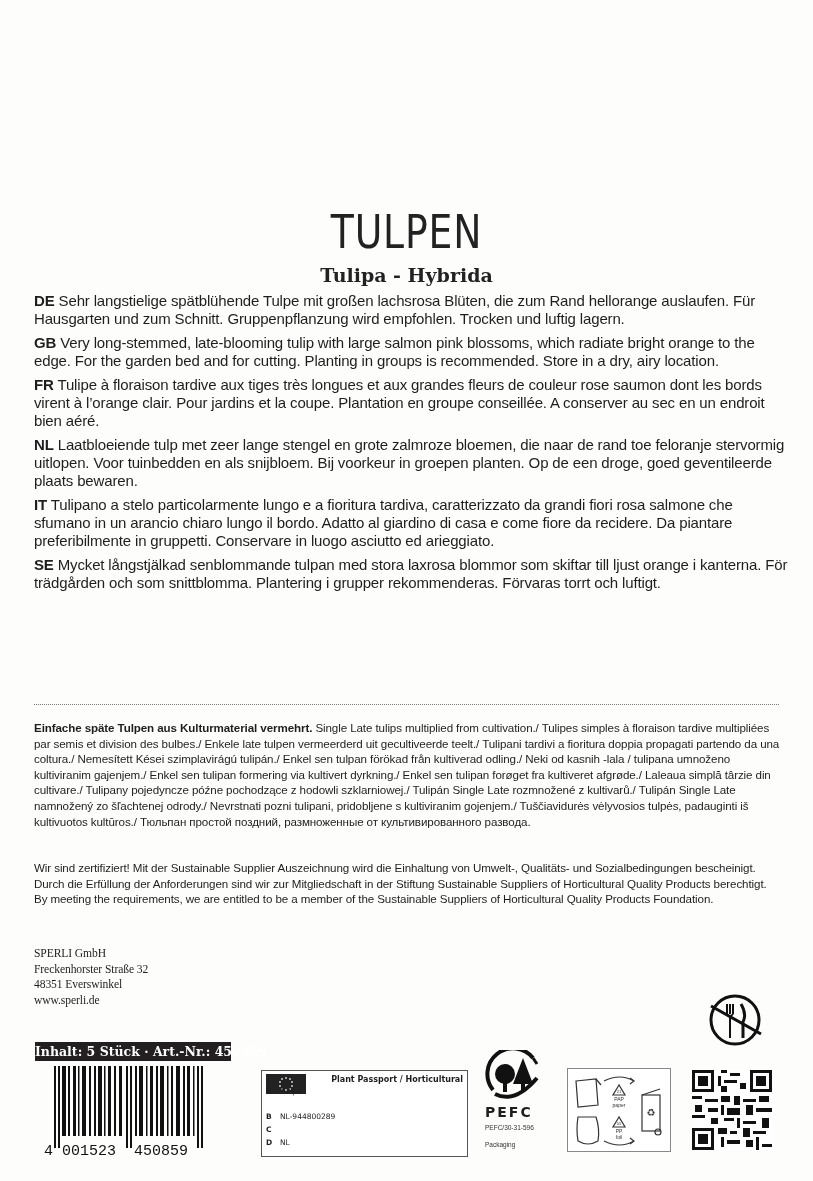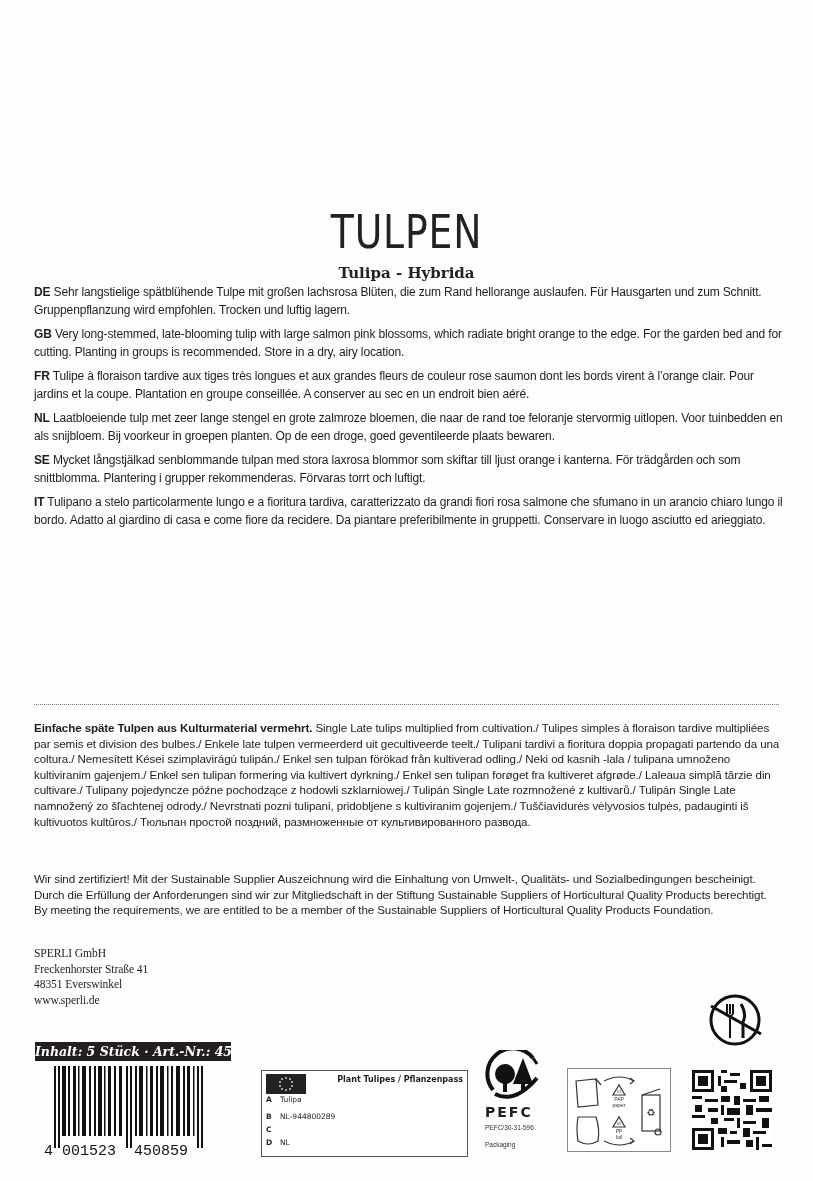--- a/index.html
+++ b/index.html
@@ -7,43 +7,43 @@
     width: 813px; height: 1181px; background: #fdfdfb; color: #1e1e1e;
     font-family: "Liberation Sans", sans-serif; position: relative; overflow: hidden;
   }
   .title {
     position: absolute; top: 205px; left: 0; width: 813px; text-align: center;
     font-family: "DejaVu Sans", sans-serif; font-size: 46px; font-weight: normal;
     letter-spacing: 1px; color: #222; transform: scaleX(0.82); transform-origin: center;
   }
   .subtitle {
     position: absolute; top: 264px; left: 0; width: 813px; text-align: center;
-    font-family: "DejaVu Serif", serif; font-weight: bold; font-size: 15px; color: #222;
+    font-family: "DejaVu Serif", serif; font-weight: bold; font-size: 19px; color: #222;
   }
   .desc {
-    position: absolute; top: 283px; left: 34px; width: 755px;
-    font-size: 12px; line-height: 18px; letter-spacing: -0.15px;
+    position: absolute; top: 292px; left: 34px; width: 755px;
+    font-size: 15px; line-height: 18px; letter-spacing: -0.15px;
   }
   .desc p { margin: 0 0 6px 0; }
   .desc .lang { font-weight: bold; }
   .dots {
     position: absolute; top: 704px; left: 34px; width: 745px; border-top: 1px dotted #777;
   }
   .small {
     position: absolute; left: 34px; width: 750px; font-size: 11.6px; line-height: 15.6px; letter-spacing: -0.1px;
   }
   .small b { font-weight: bold; }
   .cultivation { top: 720px; }
-  .cert { top: 860px; margin-top: 11px; }
+  .cert { top: 860px; }
   .addr { top: 946px; font-family: Liberation Serif, serif; }
   .addr div, .cert div { white-space: nowrap; }
   .art-bar {
     position: absolute; top: 1042px; left: 35px; width: 196px; height: 19px; background: #231f20;
     color: #fff; font-family: "DejaVu Serif", serif; font-weight: bold; font-size: 12.5px;
-    line-height: 19px; text-align: left; white-space: nowrap; font-style: italic;
+    line-height: 19px; text-align: left; white-space: nowrap;
   }
   .barcode { position: absolute; top: 1066px; left: 40px; width: 190px; height: 94px; }
   .passport {
     position: absolute; top: 1070px; left: 261px; width: 205px; height: 85px;
     border: 1.5px solid #555; background: #fff; font-family: "DejaVu Sans", sans-serif;
   }
   .passport .flag { position: absolute; left: 4px; top: 3px; width: 40px; height: 20px; background: #222; }
   .passport .pp-title { position: absolute; right: 4px; top: 4px; font-size: 8px; font-weight: bold; }
   .passport .row { position: absolute; left: 4px; font-size: 7.5px; }
   .passport .row .k { display: inline-block; width: 14px; font-weight: bold; }
@@ -61,39 +61,39 @@
 <body>
 
 <div class="title">TULPEN</div>
 <div class="subtitle">Tulipa - Hybrida</div>
 
 <div class="desc">
   <p><span class="lang">DE</span> <span>Sehr langstielige spätblühende Tulpe mit großen lachsrosa Blüten, die zum Rand hellorange auslaufen. Für Hausgarten und zum Schnitt. Gruppenpflanzung wird empfohlen. Trocken und luftig lagern.</span></p>
   <p><span class="lang">GB</span> <span>Very long-stemmed, late-blooming tulip with large salmon pink blossoms, which radiate bright orange to the edge. For the garden bed and for cutting. Planting in groups is recommended. Store in a dry, airy location.</span></p>
   <p><span class="lang">FR</span> <span>Tulipe à floraison tardive aux tiges très longues et aux grandes fleurs de couleur rose saumon dont les bords virent à l’orange clair. Pour jardins et la coupe. Plantation en groupe conseillée. A conserver au sec en un endroit bien aéré.</span></p>
   <p><span class="lang">NL</span> <span>Laatbloeiende tulp met zeer lange stengel en grote zalmroze bloemen, die naar de rand toe feloranje stervormig uitlopen. Voor tuinbedden en als snijbloem. Bij voorkeur in groepen planten. Op de een droge, goed geventileerde plaats bewaren.</span></p>
+  <p><span class="lang">IT</span> <span>Tulipano a stelo particolarmente lungo e a fioritura tardiva, caratterizzato da grandi fiori rosa salmone che sfumano in un arancio chiaro lungo il bordo. Adatto al giardino di casa e come fiore da recidere. Da piantare preferibilmente in gruppetti. Conservare in luogo asciutto ed arieggiato.</span></p>
   <p><span class="lang">SE</span> <span>Mycket långstjälkad senblommande tulpan med stora laxrosa blommor som skiftar till ljust orange i kanterna. För trädgården och som snittblomma. Plantering i grupper rekommenderas. Förvaras torrt och luftigt.</span></p>
-  <p><span class="lang">IT</span> <span>Tulipano a stelo particolarmente lungo e a fioritura tardiva, caratterizzato da grandi fiori rosa salmone che sfumano in un arancio chiaro lungo il bordo. Adatto al giardino di casa e come fiore da recidere. Da piantare preferibilmente in gruppetti. Conservare in luogo asciutto ed arieggiato.</span></p>
 </div>
 
 <div class="dots"></div>
 
 <div class="small cultivation">
   <b>Einfache späte Tulpen aus Kulturmaterial vermehrt.</b><span> Single Late tulips multiplied from cultivation./ Tulipes simples à floraison tardive multipliées par semis et division des bulbes./ Enkele late tulpen vermeerderd uit gecultiveerde teelt./ Tulipani tardivi a fioritura doppia propagati partendo da una coltura./ Nemesített Kései szimplavirágú tulipán./ Enkel sen tulpan förökad från kultiverad odling./ Neki od kasnih -lala / tulipana umnoženo kultiviranim gajenjem./ Enkel sen tulipan formering via kultivert dyrkning./ Enkel sen tulipan forøget fra kultiveret afgrøde./ Laleaua simplă târzie din cultivare./ Tulipany pojedyncze późne pochodzące z hodowli szklarniowej./ Tulipán Single Late rozmnožené z kultivarů./ Tulipán Single Late namnožený zo šľachtenej odrody./ Nevrstnati pozni tulipani, pridobljene s kultiviranim gojenjem./ Tuščiavidurės vėlyvosios tulpės, padauginti iš kultivuotos kultūros./ Тюльпан простой поздний, размноженные от культивированного развода.</span>
 </div>
 
 <div class="small cert">
   <div>Wir sind zertifiziert! Mit der Sustainable Supplier Auszeichnung wird die Einhaltung von Umwelt-, Qualitäts- und Sozialbedingungen bescheinigt.</div>
   <div>Durch die Erfüllung der Anforderungen sind wir zur Mitgliedschaft in der Stiftung Sustainable Suppliers of Horticultural Quality Products berechtigt.</div>
   <div>By meeting the requirements, we are entitled to be a member of the Sustainable Suppliers of Horticultural Quality Products Foundation.</div>
 </div>
 
 <div class="small addr">
   <div>SPERLI GmbH</div>
-  <div>Freckenhorster Straße 41</div>
+  <div>Freckenhorster Straße 32</div>
   <div>48351 Everswinkel</div>
   <div>www.sperli.de</div>
 </div>
 
 <div class="art-bar">Inhalt: 5 Stück · Art.-Nr.: 450859</div>
 
 <svg class="barcode" viewBox="0 0 190 94">
   <g fill="#111">
     <rect x="14" y="0" width="2" height="82"></rect>
       <rect x="18" y="0" width="2" height="82"></rect>
@@ -141,22 +141,22 @@
         <circle cx="26" cy="12" r="0.9"></circle>
           <circle cx="24" cy="15" r="0.9"></circle>
           <circle cx="20" cy="16" r="0.9"></circle>
         <circle cx="16" cy="15" r="0.9"></circle>
           <circle cx="14" cy="12" r="0.9"></circle>
           <circle cx="14" cy="8" r="0.9"></circle>
         <circle cx="16" cy="5" r="0.9"></circle>
       </g>
     </svg>
   </div>
-  <div class="pp-title">Plant Tulipes / Pflanzenpass</div>
-  <div class="row" style="top:24px"><span class="k">A</span><span>Tulipa</span></div>
+  <div class="pp-title">Plant Passport / Horticultural</div>
+  <div class="row" style="top:16px"><span class="k">A</span><span>Tulipa</span></div>
   <div class="row" style="top:41px"><span class="k">B</span><span>NL-944800289</span></div>
   <div class="row" style="top:54px"><span class="k">C</span><span></span></div>
   <div class="row" style="top:67px"><span class="k">D</span><span>NL</span></div>
 </div>
 
 <div class="pefc">
   <svg width="60" height="52" viewBox="0 0 60 52">
     <path d="M8 40 A24 24 0 0 1 48 8" fill="none" stroke="#111" stroke-width="4"></path>
     <path d="M48 8 L52 14" stroke="#111" stroke-width="3"></path>
     <path d="M10 44 Q30 54 52 28" fill="none" stroke="#111" stroke-width="4"></path>

